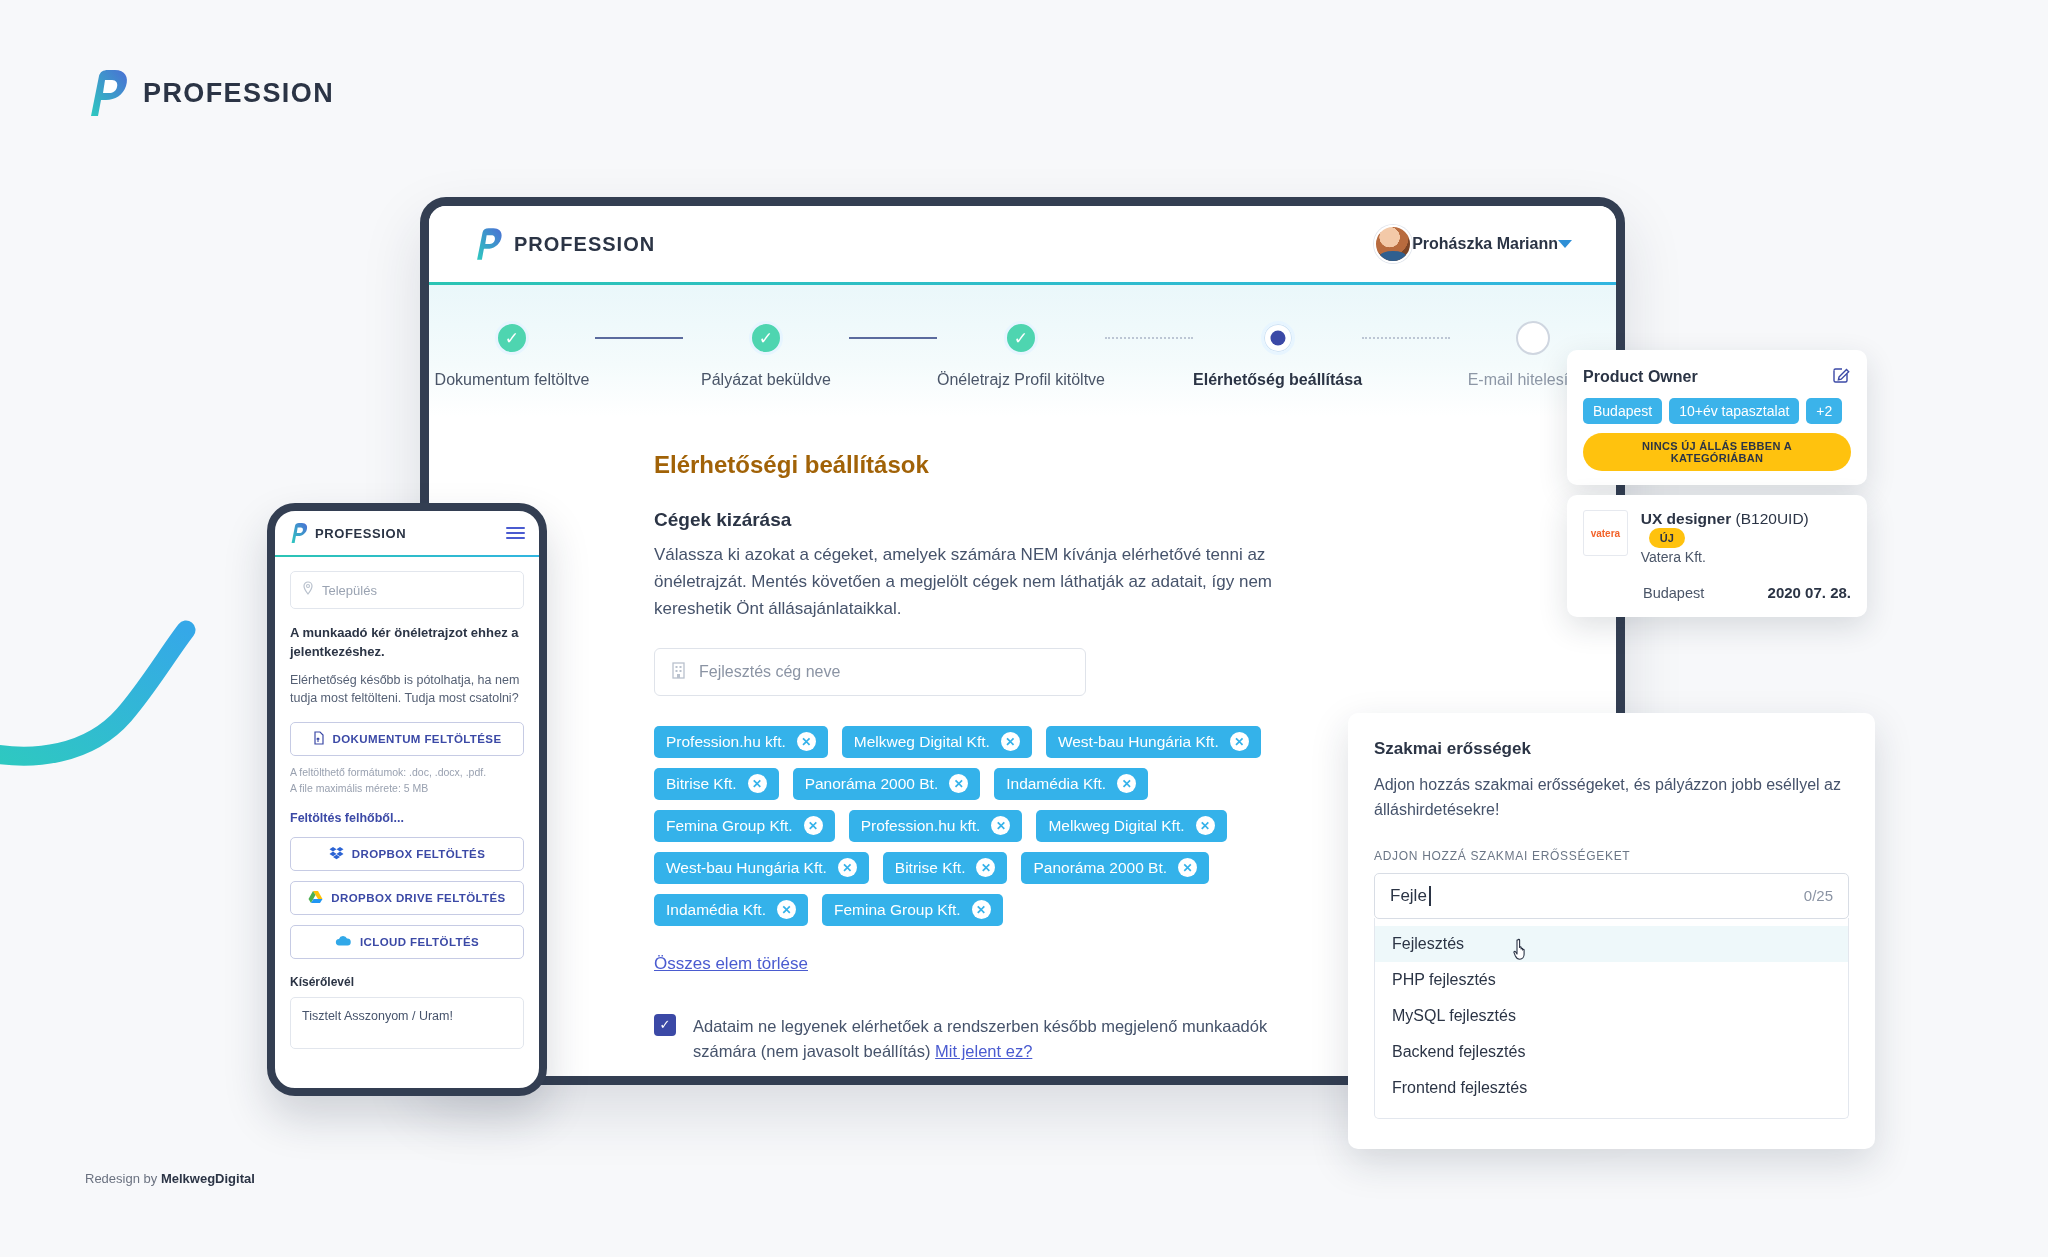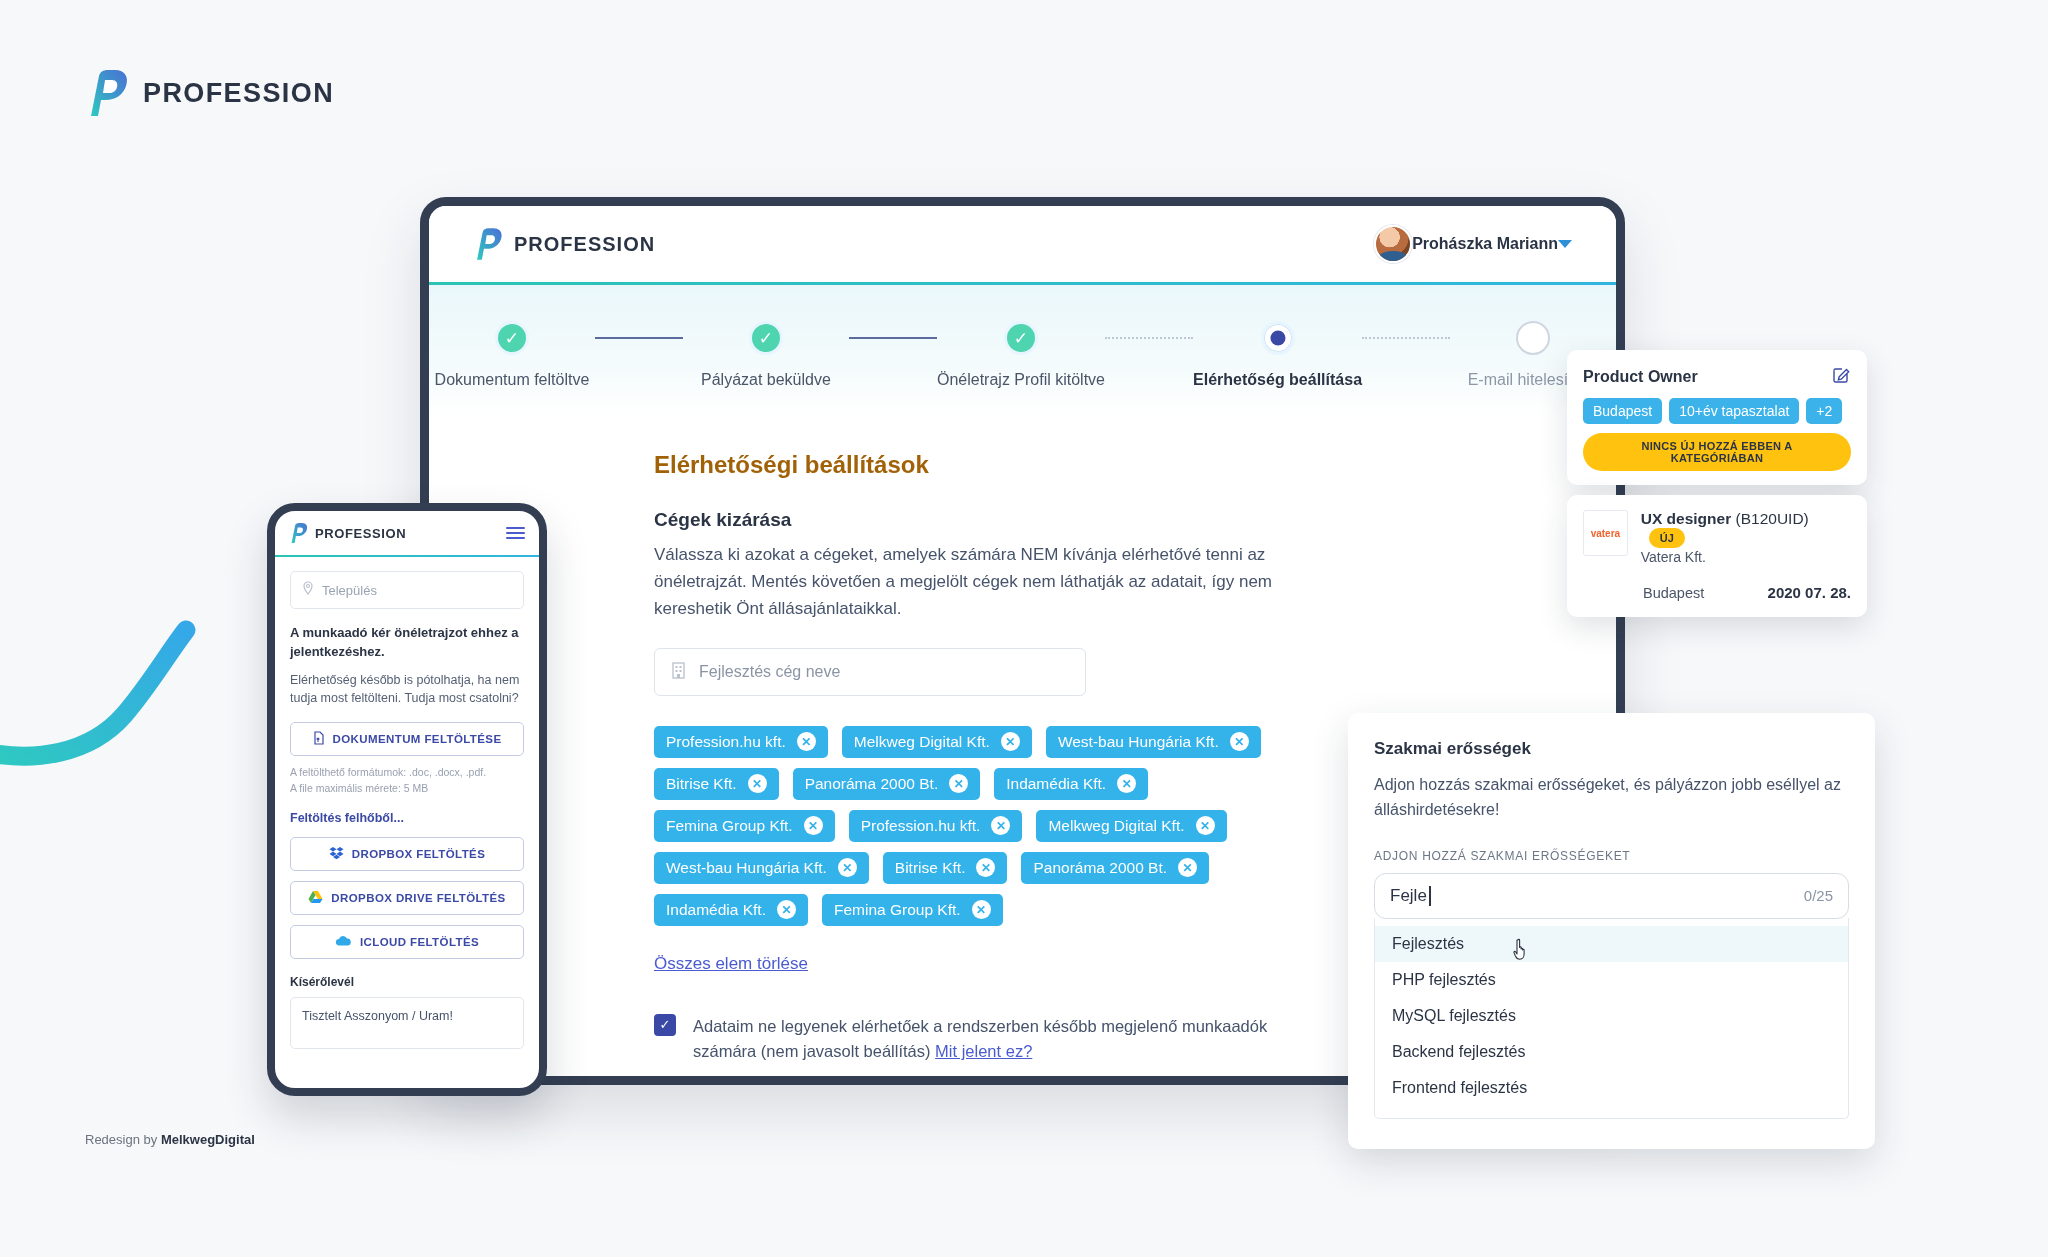--- a/index.html
+++ b/index.html
@@ -149,33 +149,33 @@
   
   .panel-sk {
     position:absolute; left:1348px; top:713px; width:527px;
     background:#fff; border-radius:10px; padding:26px 26px 30px;
     box-shadow: 0 14px 38px rgba(30,40,60,0.15);
   }
   .sk-title { font-size:17px; font-weight:bold; color:#2b3445; }
   .sk-desc { font-size:16px; line-height:1.55; color:#46536b; margin-top:14px; }
   .sk-lbl { font-size:12px; letter-spacing:.7px; color:#6b7686; margin-top:26px; }
   .sk-input {
-    margin-top:10px; height:46px; border:1px solid #d8dde5; border-radius:12px;
+    margin-top:10px; height:46px; border:1px solid #d8dde5; border-radius:5px;
     display:flex; align-items:center; justify-content:space-between; padding:0 15px;
   }
   .sk-val { font-size:17px; color:#2b3445; position:relative; }
   .sk-val::after { content:""; position:absolute; right:-4px; top:0px; width:1.5px; height:20px; background:#2b3445; }
   .sk-count { font-size:15px; color:#8b94a4; }
   .sk-list { margin-top:-1px; border:1px solid #e3e7ee; border-top:none; border-radius:0 0 5px 5px; padding:8px 0 12px; }
   .sk-item { font-size:16px; color:#2b3445; padding:9px 17px; }
   .sk-item.hl { background:#eef8fa; }
   .cursor-ico { position:absolute; left:1513px; top:938px; width:20px; height:24px; }
 
   
-  .footer { position:absolute; left:85px; top:1132px; font-size:13px; color:#6b7280; }
+  .footer { position:absolute; left:85px; top:1171px; font-size:13px; color:#6b7280; }
   .footer b { color:#2b3445; }
 </style>
 </head>
 <body>
 
 <div id="stage">
 
   <div class="brand-top">
     <span class="mark">
       <svg viewBox="0 0 44 46" width="44" height="46">
@@ -452,21 +452,21 @@
             <path d="M2 5.5v10A1.5 1.5 0 003.5 17h10a1.5 1.5 0 001.5-1.5V9" stroke="#3b49a6" stroke-width="1.4" fill="none"></path>
             <path d="M7 12l7.5-7.5 2.2 2.2L9.2 14.2 6.4 14.8z" fill="none" stroke="#3b49a6" stroke-width="1.4"></path>
           </svg>
       </span>
     </div>
     <div class="po-chips">
       <span class="chip">Budapest</span>
       <span class="chip">10+év tapasztalat</span>
       <span class="chip">+2</span>
     </div>
-    <div class="badge-yellow">NINCS ÚJ HOZZÁ EBBEN A KATEGÓRIÁBAN</div>
+    <div class="badge-yellow">NINCS ÚJ ÁLLÁS EBBEN A KATEGÓRIÁBAN</div>
   </div>
 
   <div class="card-ux">
     <div class="ux-top">
       <span class="ux-logo">vatera</span>
       <span>
         <span class="ux-name">
           <b>UX designer</b>
           <span>(B120UID)</span>
           <span class="pill-uj">ÚJ</span>

